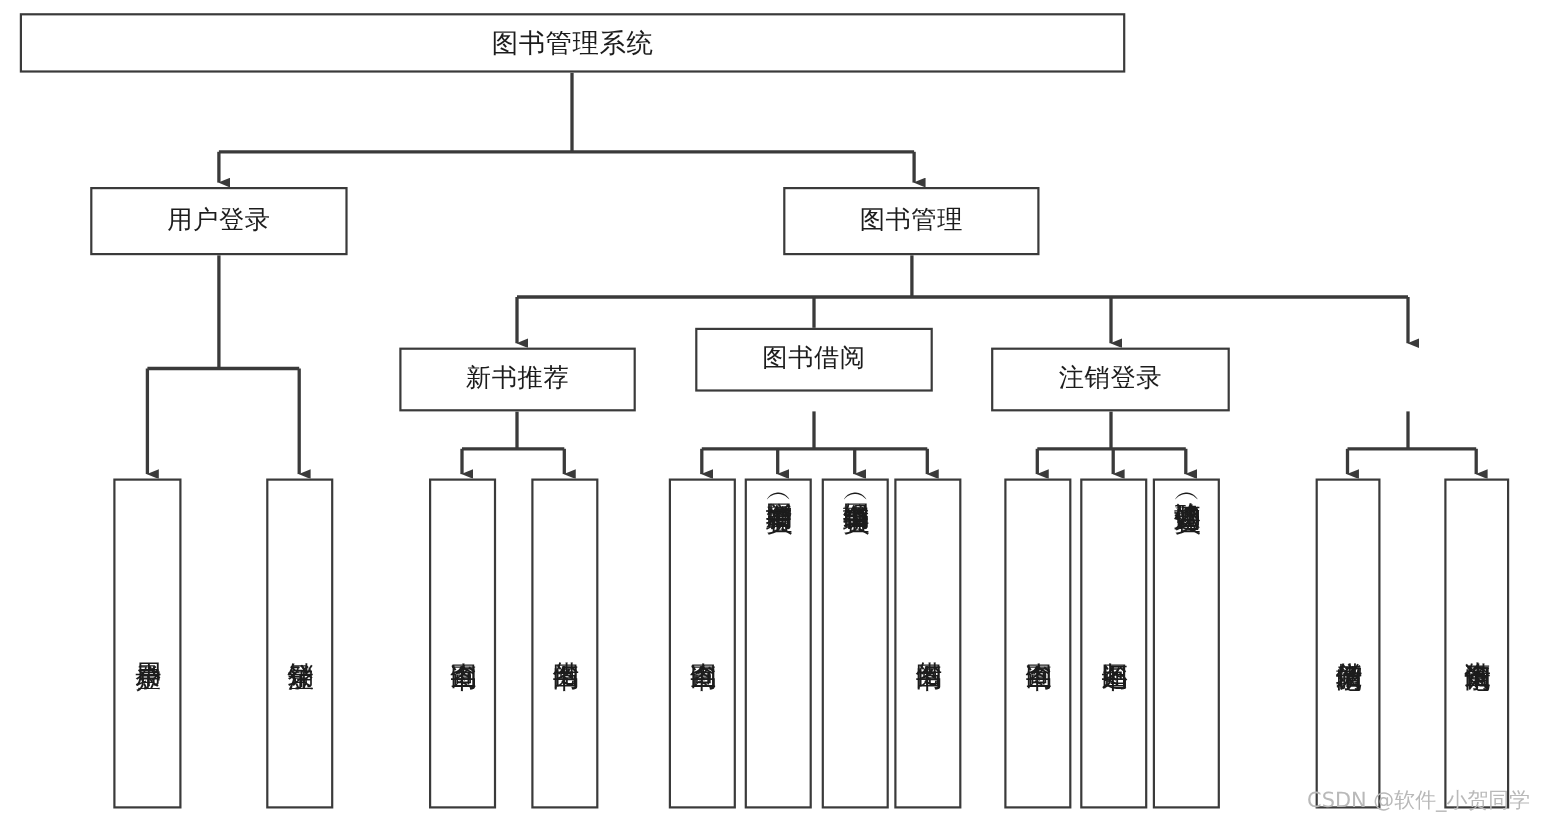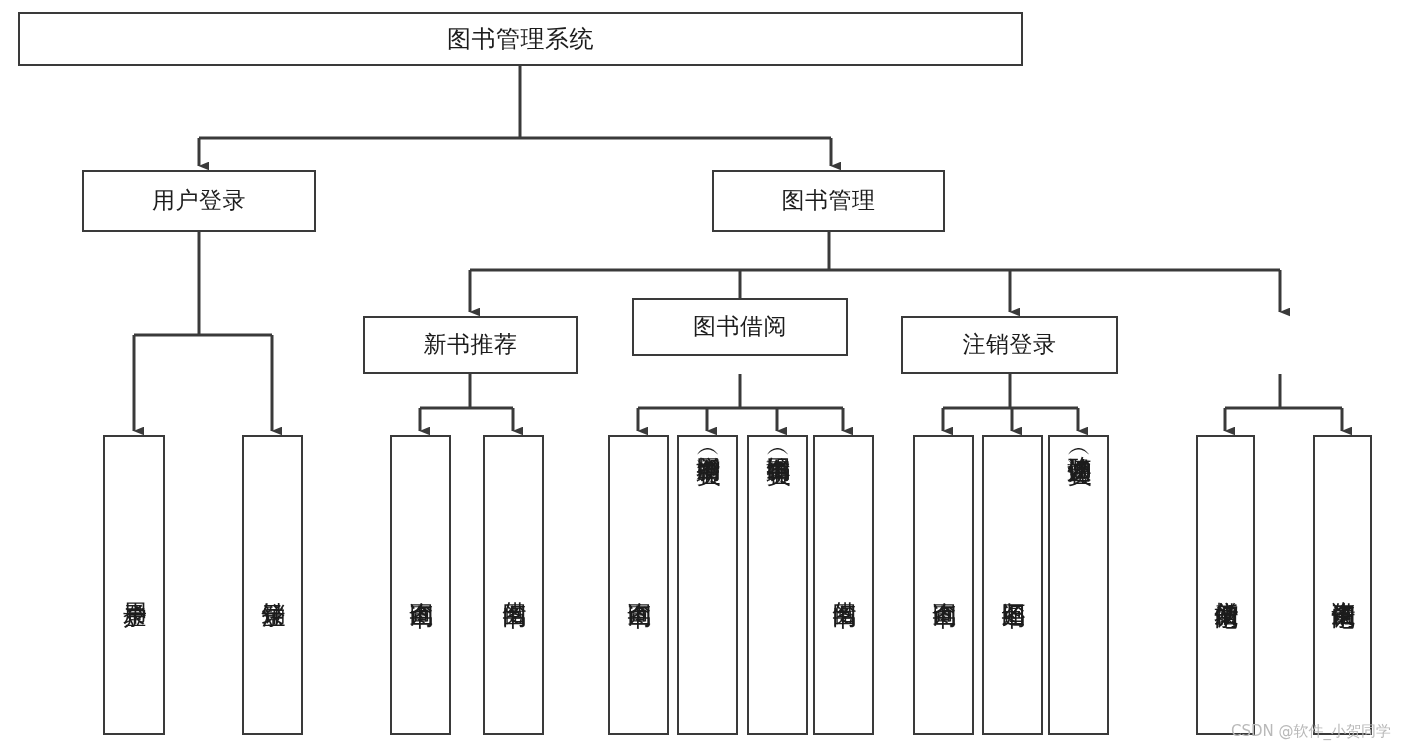--- a/index.html
+++ b/index.html
@@ -66,21 +66,21 @@
   .node.vert.mid .label {
     align-self: center;
   }
   .node.vert.top .label {
     align-self: flex-start;
   }
   .watermark {
     position: absolute;
     right: 14px;
     bottom: 6px;
-    font-size: 15px;
+    font-size: 19px;
     color: #b9b9b9;
     white-space: nowrap;
     font-family: "DejaVu Sans", "Liberation Sans", sans-serif;
   }
 </style>
 </head>
 <body>
 
 <div id="canvas">
 

